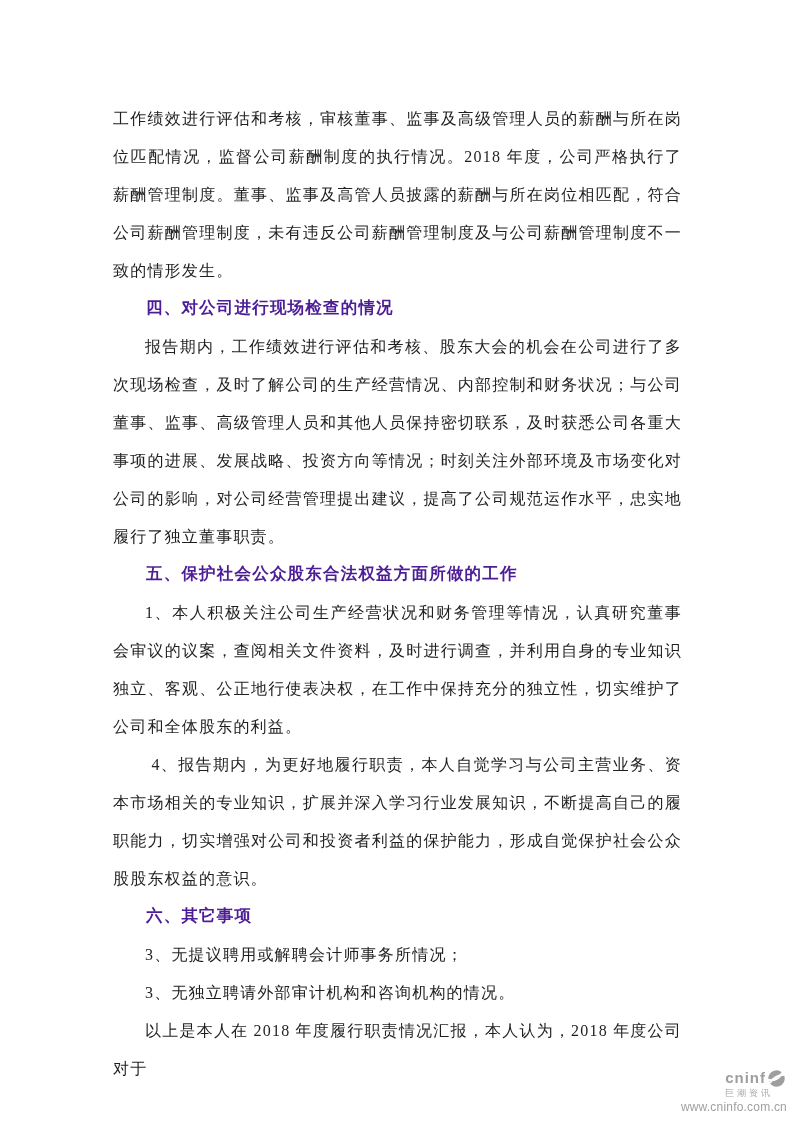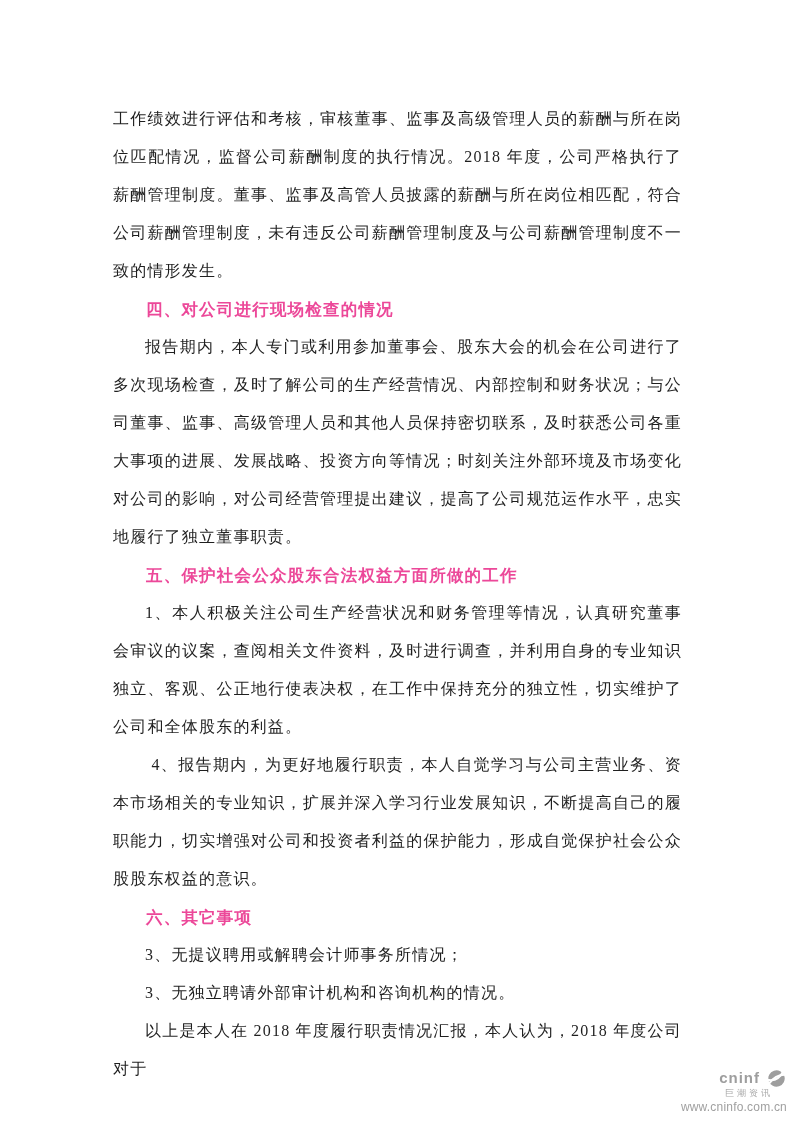--- a/index.html
+++ b/index.html
@@ -37,38 +37,38 @@
   .para.extra {
     text-indent: 2.4em;
   }
   .heading {
     margin: 0;
     font-size: 16.5px;
     line-height: 38px;
     letter-spacing: 1.2px;
     text-indent: 2em;
     font-weight: bold;
-    font-family: Liberation Sans, sans-serif;
-    color: #ec4899;
+    font-family: Liberation Mono, monospace;
+    color: #4c1d95;
   }
   .watermark {
     position: absolute;
     right: 6px;
     bottom: 8px;
     text-align: right;
     color: #9e9e9e;
     font-family: "Liberation Sans", "DejaVu Sans", sans-serif;
     line-height: 1.1;
     user-select: none;
   }
   .wm-top {
     display: flex;
     align-items: center;
     justify-content: flex-end;
-    gap: 6px;
+    gap: 0;
   }
   .wm-brand {
     font-weight: bold;
     font-size: 15px;
     letter-spacing: 1px;
     color: #9e9e9e;
   }
   .wm-swirl {
     display: inline-block;
   }
@@ -87,21 +87,21 @@
   }
 </style>
 </head>
 <body>
 
 <div class="page">
 
   <div class="content">
     <p class="para first">工作绩效进行评估和考核，审核董事、监事及高级管理人员的薪酬与所在岗位匹配情况，监督公司薪酬制度的执行情况。2018 年度，公司严格执行了薪酬管理制度。董事、监事及高管人员披露的薪酬与所在岗位相匹配，符合公司薪酬管理制度，未有违反公司薪酬管理制度及与公司薪酬管理制度不一致的情形发生。</p>
     <h3 class="heading">四、对公司进行现场检查的情况</h3>
-    <p class="para">报告期内，本人专门或利用参加董事会、股东大会的机会在公司进行了多次现场检查，及时了解公司的生产经营情况、内部控制和财务状况；与公司董事、监事、高级管理人员和其他人员保持密切联系，及时获悉公司各重大事项的进展、发展战略、投资方向等情况；时刻关注外部环境及市场变化对公司的影响，对公司经营管理提出建议，提高了公司规范运作水平，忠实地履行了独立董事职责。</p>
+    <p class="para">报告期内，工作绩效进行评估和考核、股东大会的机会在公司进行了多次现场检查，及时了解公司的生产经营情况、内部控制和财务状况；与公司董事、监事、高级管理人员和其他人员保持密切联系，及时获悉公司各重大事项的进展、发展战略、投资方向等情况；时刻关注外部环境及市场变化对公司的影响，对公司经营管理提出建议，提高了公司规范运作水平，忠实地履行了独立董事职责。</p>
     <h3 class="heading">五、保护社会公众股东合法权益方面所做的工作</h3>
     <p class="para">1、本人积极关注公司生产经营状况和财务管理等情况，认真研究董事会审议的议案，查阅相关文件资料，及时进行调查，并利用自身的专业知识独立、客观、公正地行使表决权，在工作中保持充分的独立性，切实维护了公司和全体股东的利益。</p>
     <p class="para extra">4、报告期内，为更好地履行职责，本人自觉学习与公司主营业务、资本市场相关的专业知识，扩展并深入学习行业发展知识，不断提高自己的履职能力，切实增强对公司和投资者利益的保护能力，形成自觉保护社会公众股股东权益的意识。</p>
     <h3 class="heading">六、其它事项</h3>
     <p class="para">3、无提议聘用或解聘会计师事务所情况；</p>
     <p class="para">3、无独立聘请外部审计机构和咨询机构的情况。</p>
     <p class="para">以上是本人在 2018 年度履行职责情况汇报，本人认为，2018 年度公司对于</p>
   </div>
 
   <div class="watermark">

